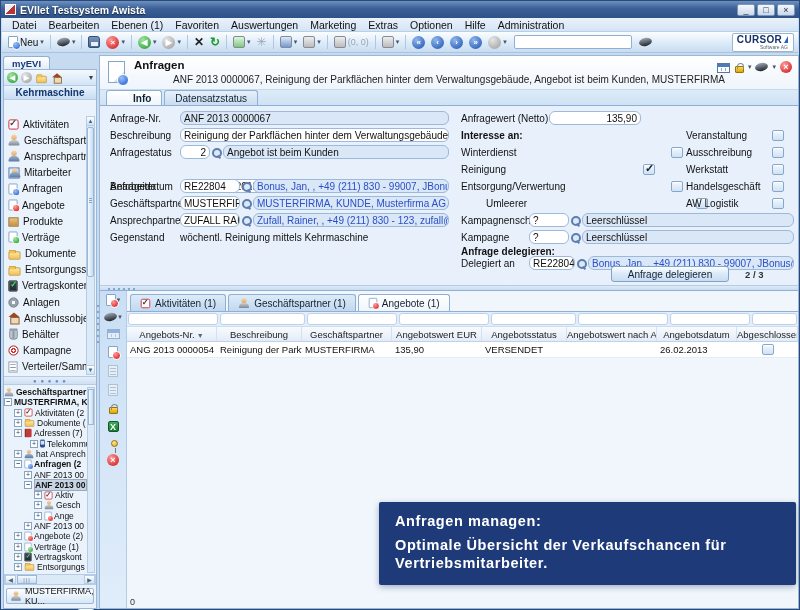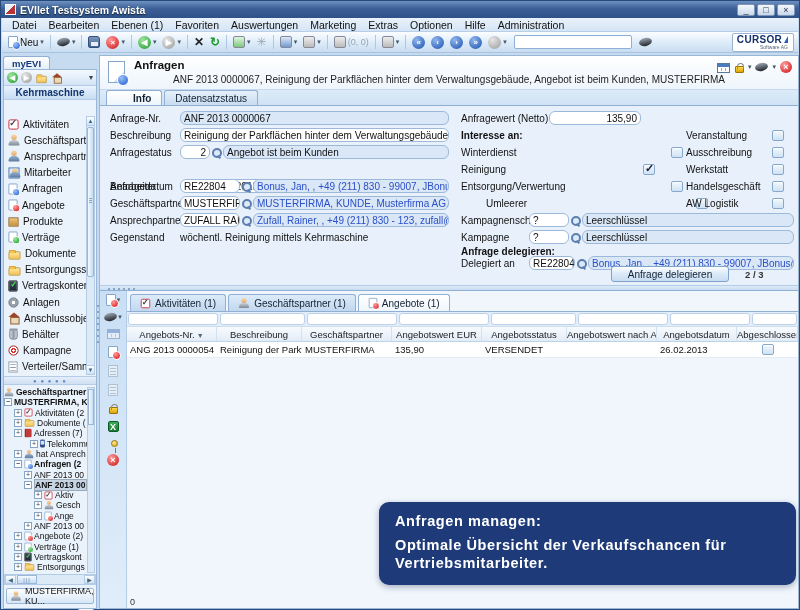--- a/index.html
+++ b/index.html
@@ -195,21 +195,21 @@
   .t-filter { height:12px; background:#fff; border:1px solid #bcd2ea; border-radius:3px; }
   .t-head { display:flex; height:16px; background:linear-gradient(#f8fbfe,#e2ecf8); border-top:1px solid #cdddee; border-bottom:1px solid #c0d2e6; }
   .th { font-size:9.5px; color:#222; text-align:center; line-height:15px; border-right:1px solid #d4e2f0; white-space:nowrap; overflow:hidden; }
   .th .sort { font-size:7px; color:#567; margin-left:2px; }
   .t-row { display:flex; height:16px; background:#fff; border-bottom:1px solid #e4ecf6; align-items:center; }
   .td { font-size:9.5px; color:#111; padding:0 3px; white-space:nowrap; overflow:hidden; }
   .td.center { display:flex; justify-content:center; }
   .t-status { position:absolute; left:3px; bottom:1px; font-size:9px; color:#333; }
 
   
-  .banner { position:absolute; left:378px; top:501px; width:417px; height:83px; background:#1e3a78; border-radius:10px;
+  .banner { position:absolute; left:378px; top:501px; width:417px; height:83px; background:#1e3a78; border-radius:2px;
     padding:11px 16px; box-shadow:0 2px 6px rgba(20,40,80,.35); }
   .banner-title { color:#fff; font-size:14.5px; font-weight:bold; letter-spacing:.6px; margin-bottom:7px; }
   .banner-body { color:#fff; font-size:14.5px; font-weight:bold; letter-spacing:.6px; line-height:1.25; }
 </style>
 </head>
 <body>
 
 <div class="window">
 
   <div class="titlebar">

